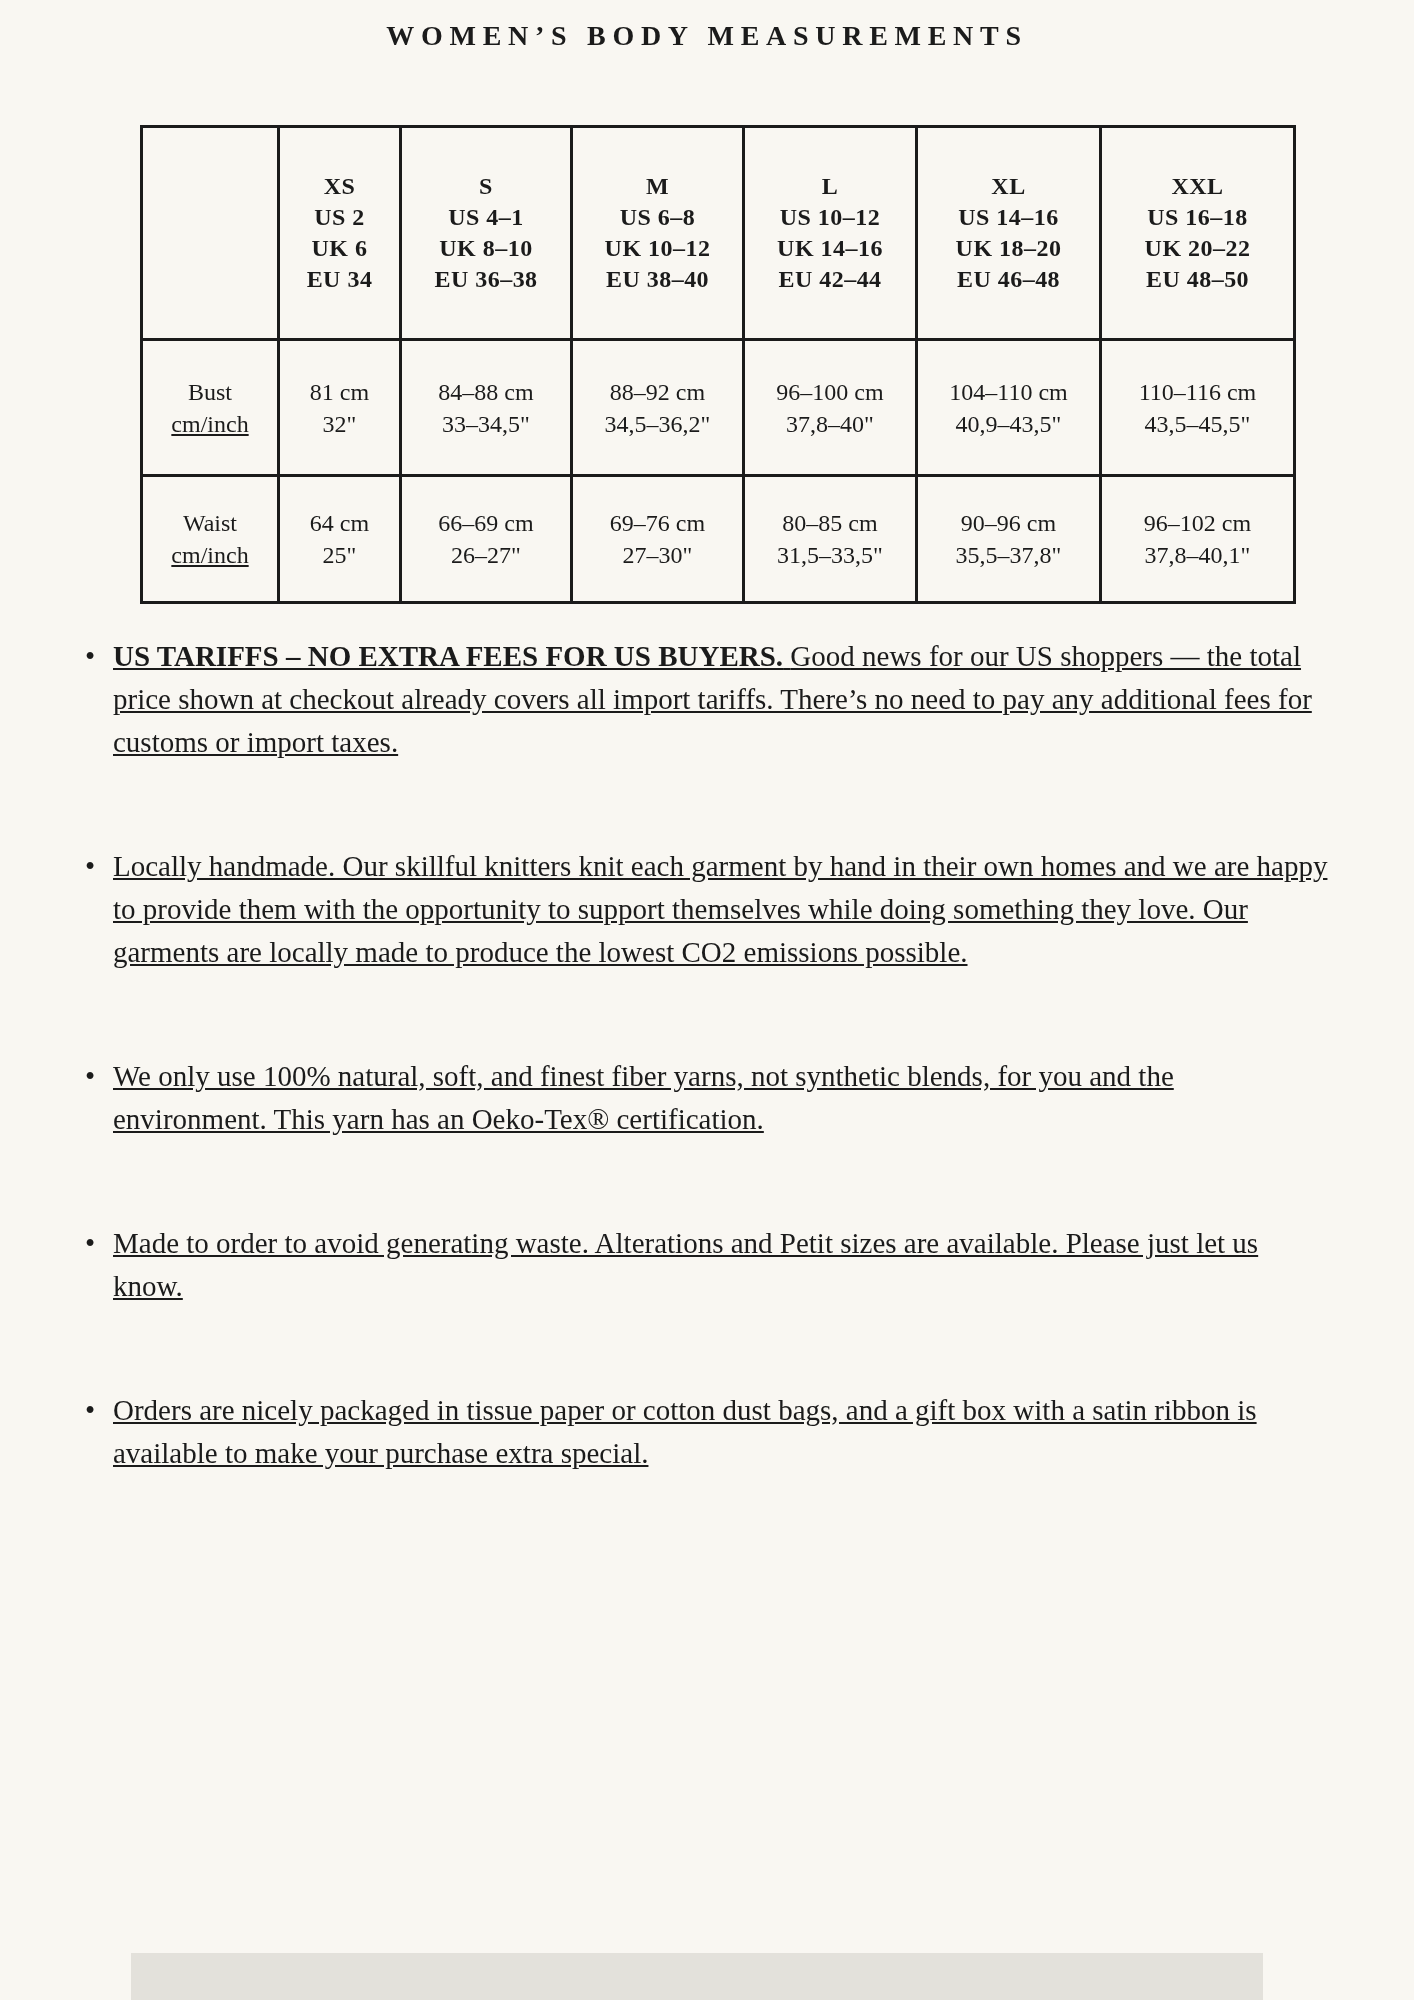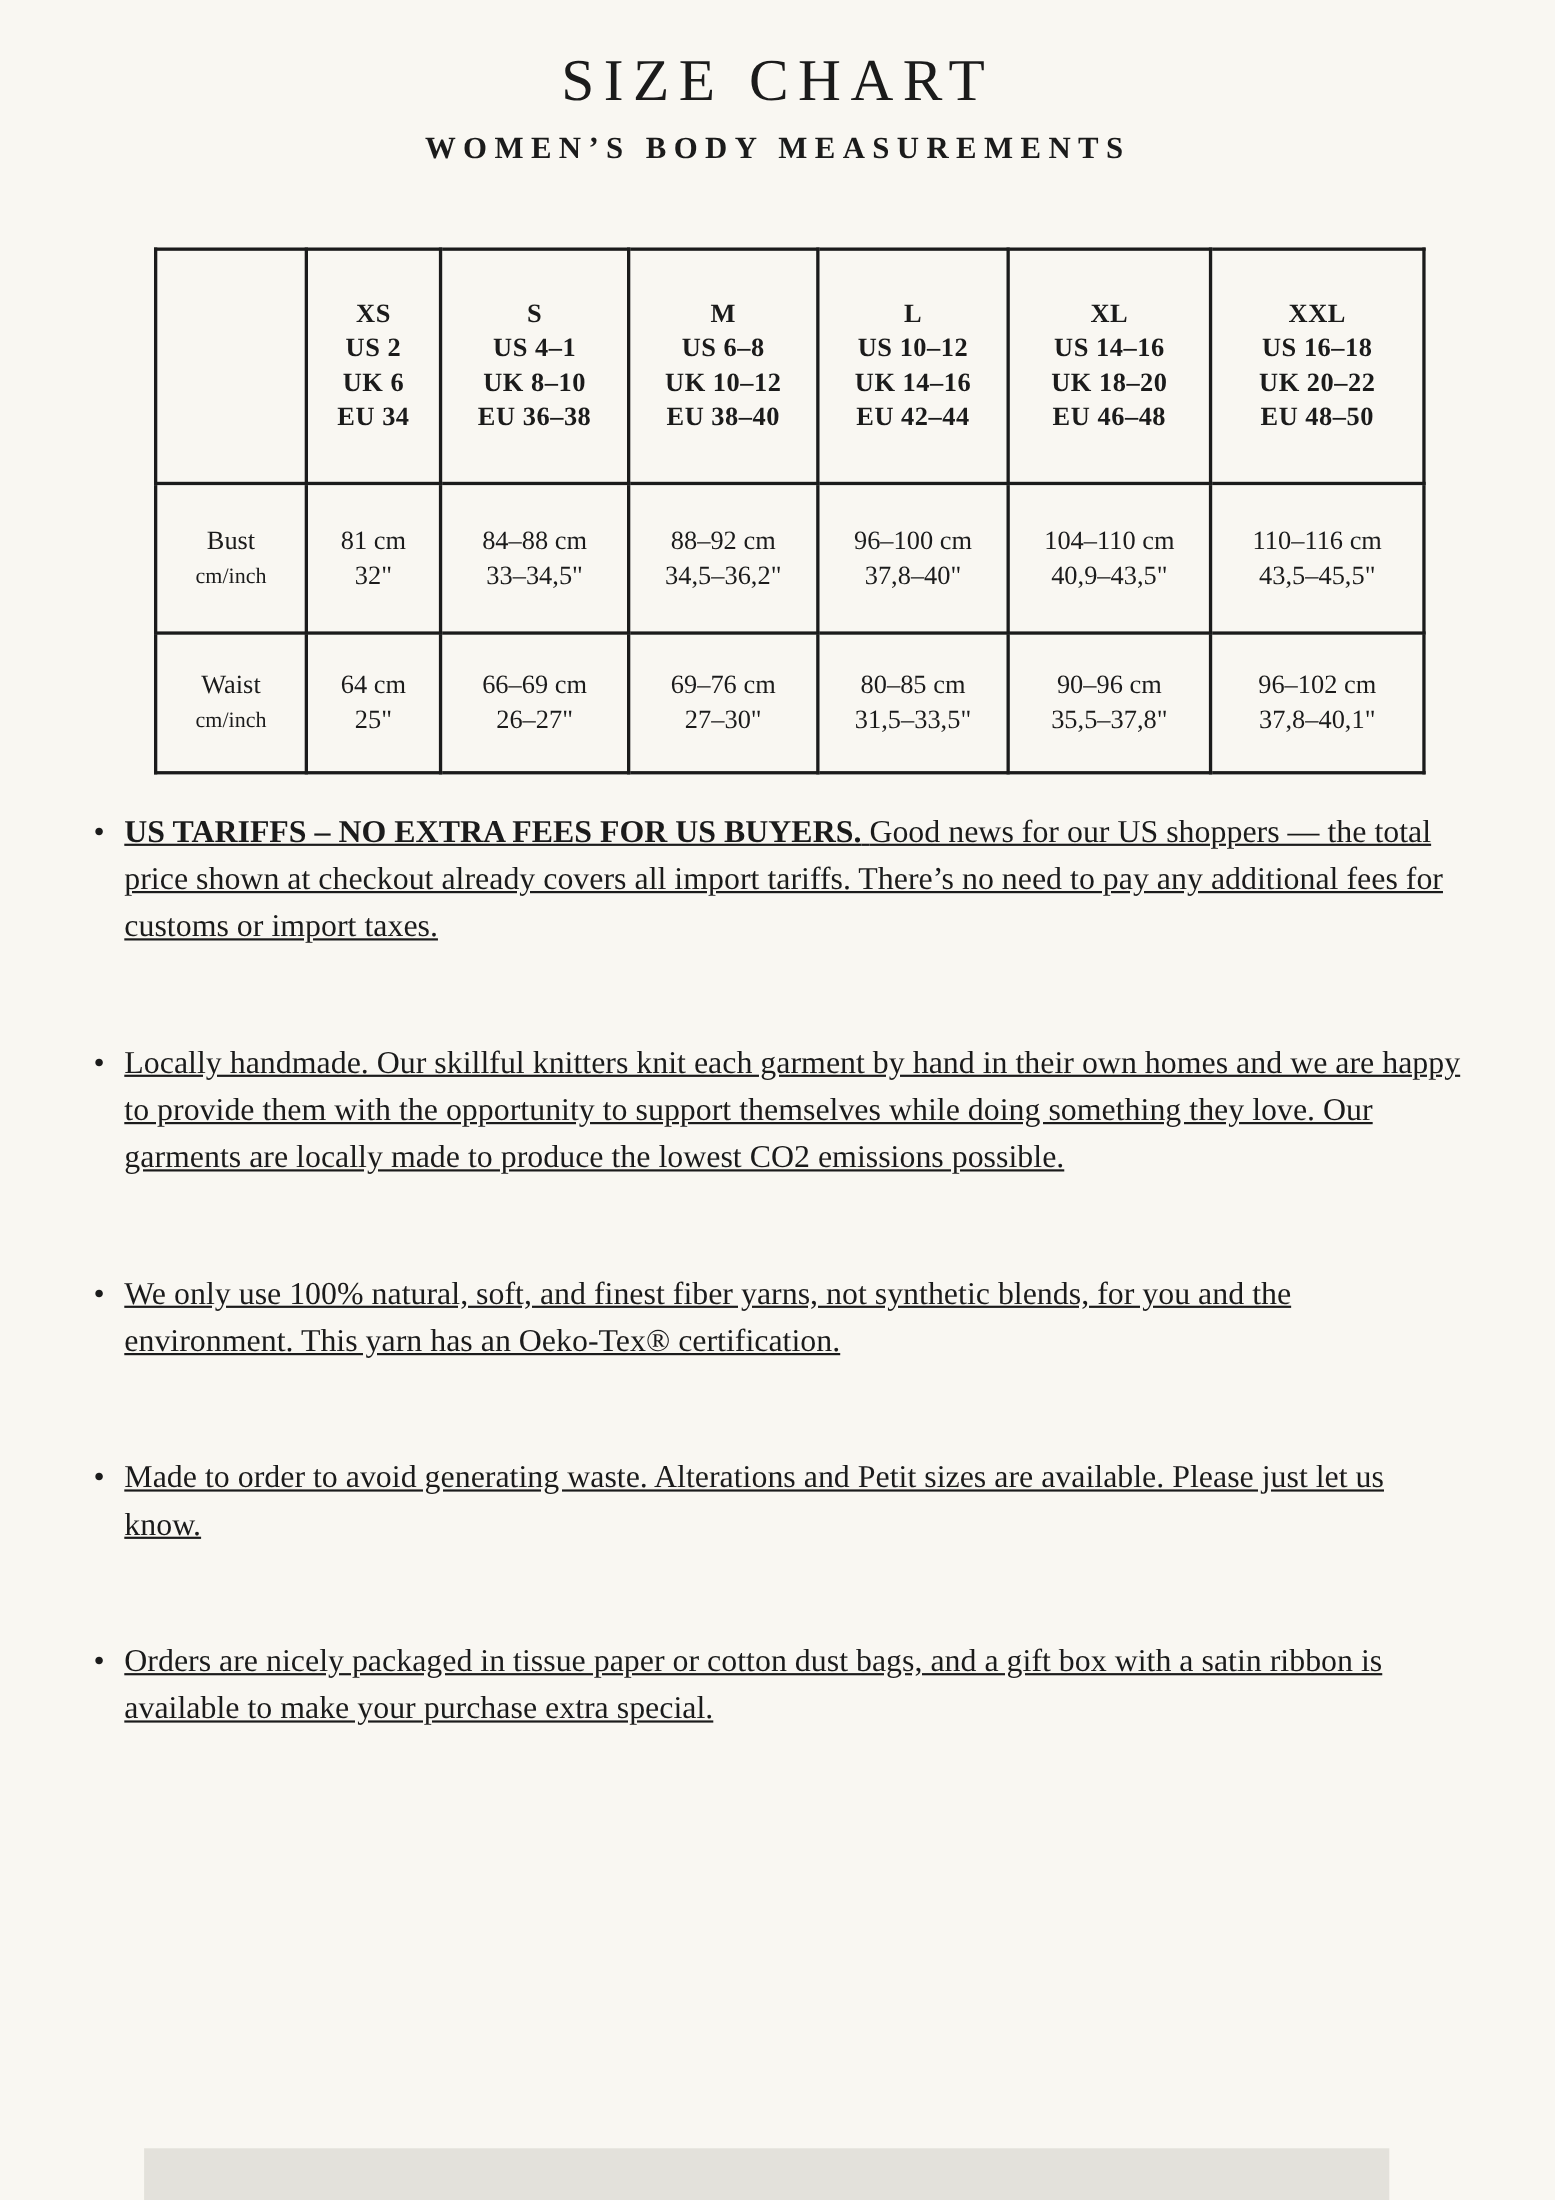--- a/index.html
+++ b/index.html
@@ -49,21 +49,21 @@
     border:3px solid var(--table-border);
     text-align:center;vertical-align:middle;
     padding:0;font-weight:400;margin-left:44px;
   }
   .size-chart thead tr{height:213px;}
   .size-chart tbody tr.r-0{height:136px;}
   .size-chart tbody tr.r-1{height:127px;}
   .hdr-line{font-size:24px;font-weight:600;line-height:31px;letter-spacing:0.02em;}
   .cell-line{font-size:24px;line-height:32px;}
   .lbl-name{font-size:24px;line-height:32px;font-weight:400;}
-  .lbl-unit{font-size:20px;line-height:32px;}
+  .lbl-unit{font-size:24px;line-height:32px;text-decoration:underline;}
 
   ul.bullets{
     list-style:none;
     margin:31px 0 0;
     padding:0 0 0 113px;
     width:1330px;
     text-decoration:underline;
   }
   ul.bullets li{
     position:relative;
@@ -85,21 +85,20 @@
     left:131px;top:1953px;
     width:1132px;height:47px;
     background:var(--footer-bar);
   }
 </style>
 </head>
 <body>
 
 <div class="page">
 
-  <h1 class="title">SIZE CHART</h1>
 
   <h2 class="subtitle">WOMEN’S BODY MEASUREMENTS</h2>
 
   <table class="size-chart">
     <colgroup>
       <col class="c-label">
         <col class="c-xs">
         <col class="c-s">
         <col class="c-m">
       <col class="c-l">

